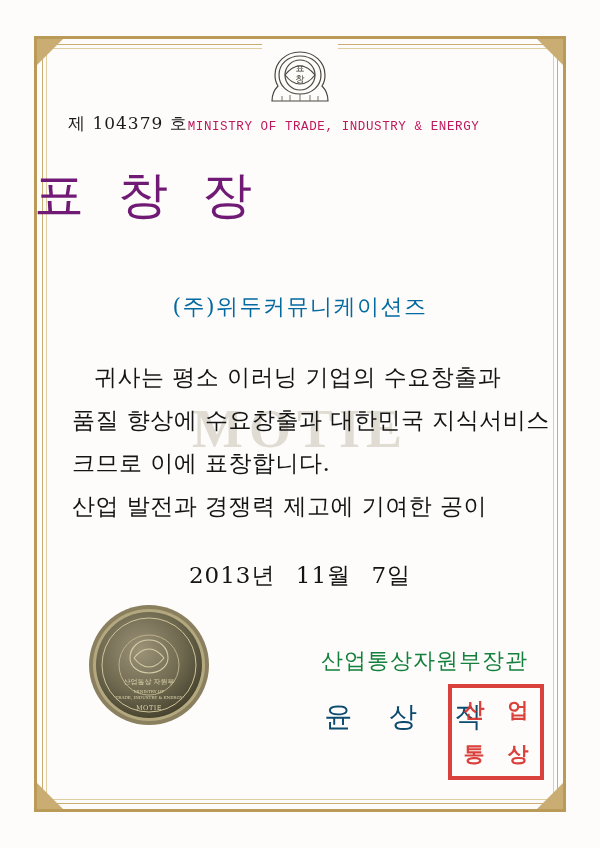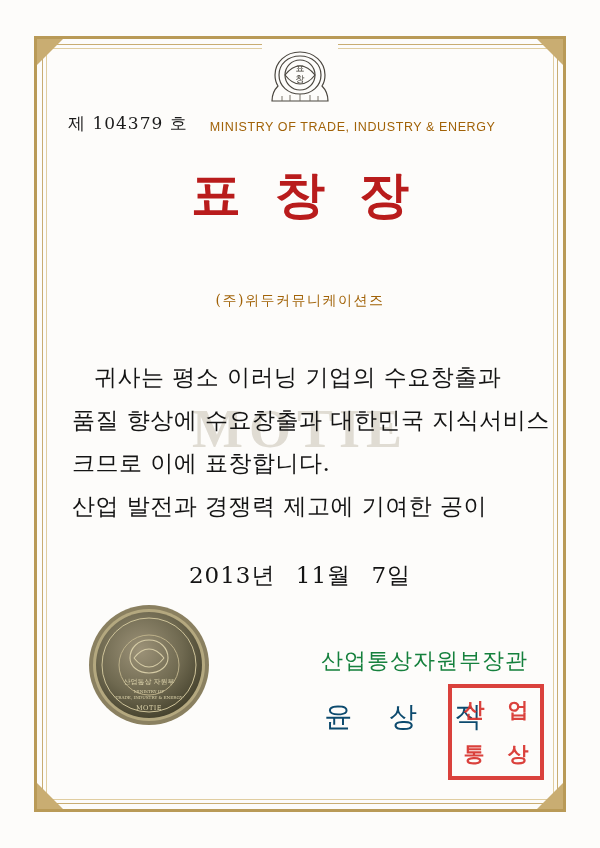--- a/index.html
+++ b/index.html
@@ -112,54 +112,52 @@
   }
   .doc-number {
     font-size: 17px;
     color: #1b1b1b;
     letter-spacing: 1px;
     font-family: "DejaVu Serif", serif;
     white-space: nowrap;
     text-align: right;
   }
   .ministry-name {
-    margin-left: 22px;
     font-size: 12.5px;
     letter-spacing: 0.6px;
-    color: #a16207;
+    color: #be185d;
     font-variant: small-caps;
-    font-family: Liberation Sans, sans-serif;
+    font-family: Liberation Mono, monospace;
     white-space: nowrap;
     padding-bottom: 1px;
   }
 
   
   .title {
     position: absolute;
     left: 0; right: 0;
     top: 162px;
-    text-align: center;
     font-size: 50px;
-    font-weight: bold;
+    font-weight: normal;
     letter-spacing: 34px;
     text-indent: 34px;
-    color: #b91c1c;
+    color: #701a75;
     font-family: "DejaVu Serif", serif;
     z-index: 4;
   }
 
   
   .recipient {
     position: absolute;
     left: 0; right: 0;
     top: 292px;
     text-align: center;
-    font-size: 14px;
+    font-size: 22px;
     letter-spacing: 1.5px;
-    color: #a16207;
+    color: #0369a1;
     font-family: "DejaVu Serif", serif;
     z-index: 4;
   }
 
   
   .body-text {
     position: absolute;
     left: 72px;
     right: 60px;
     top: 356px;

